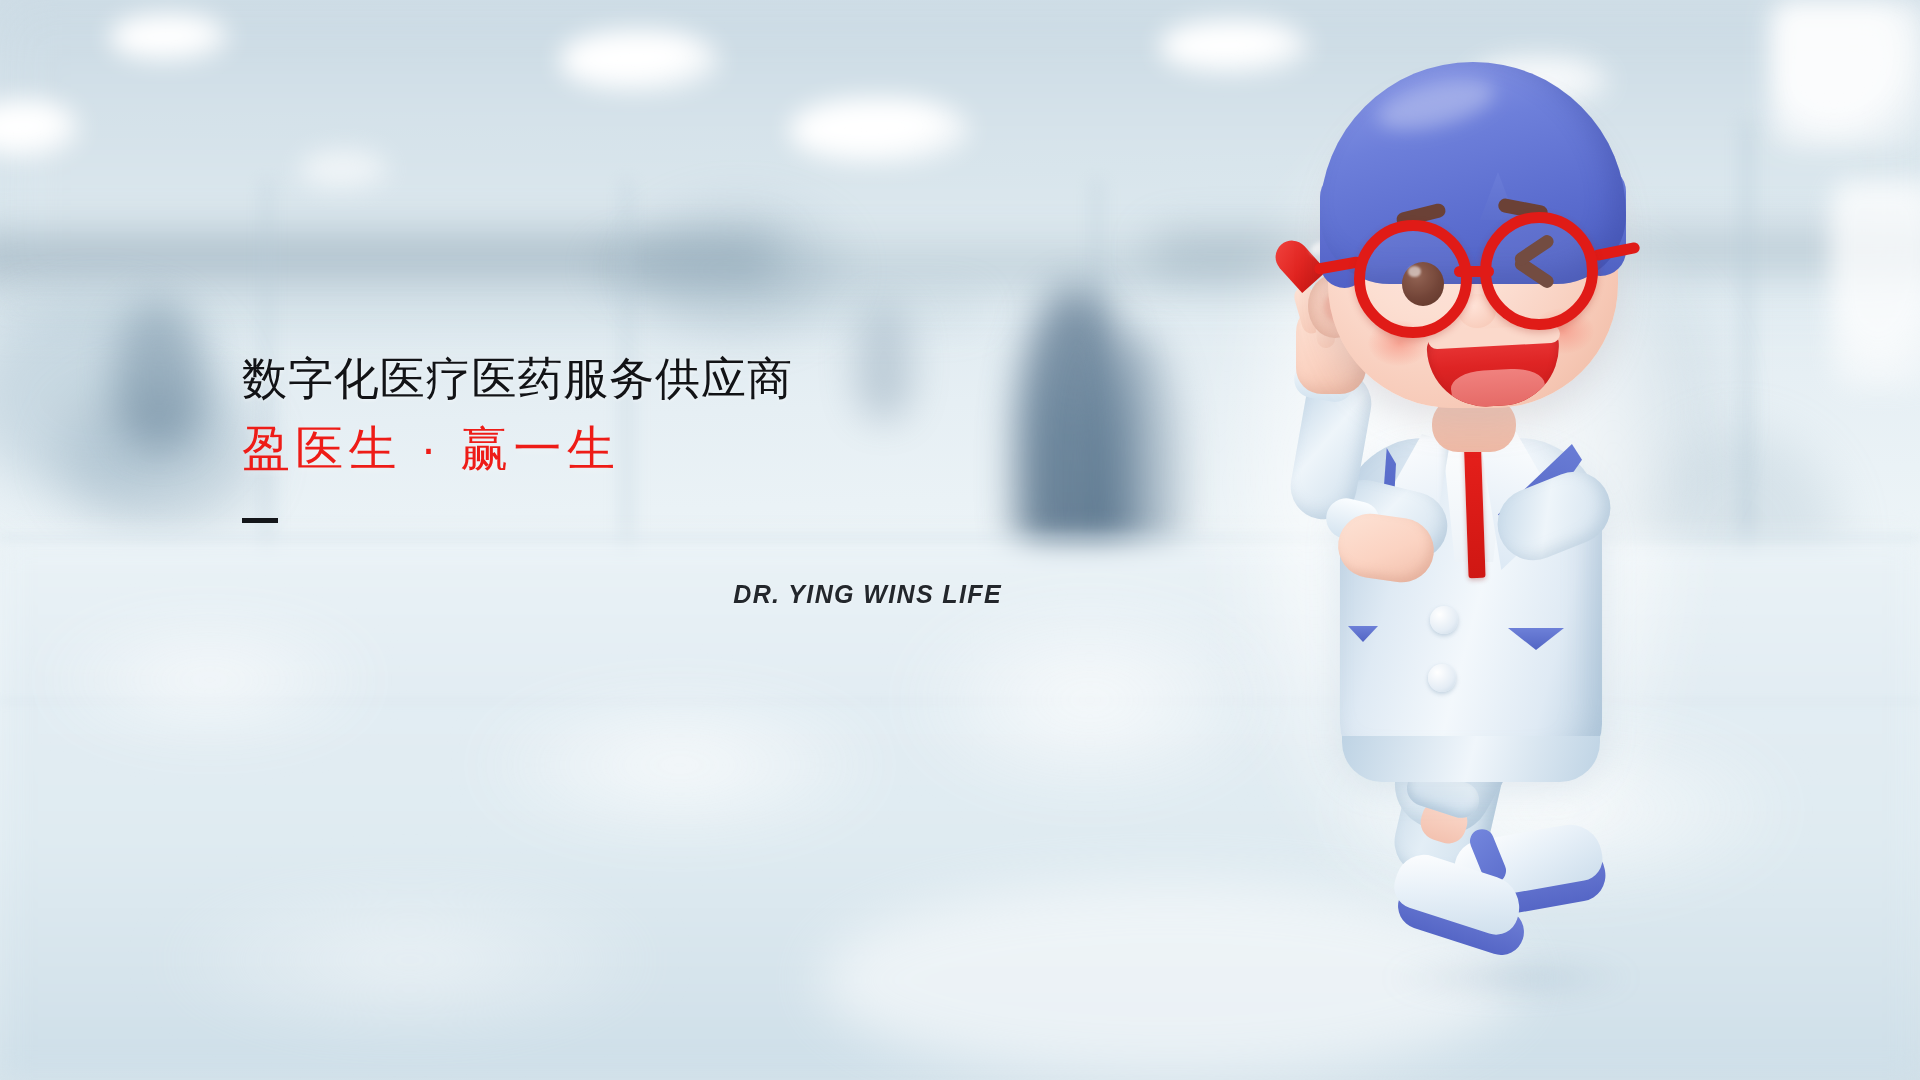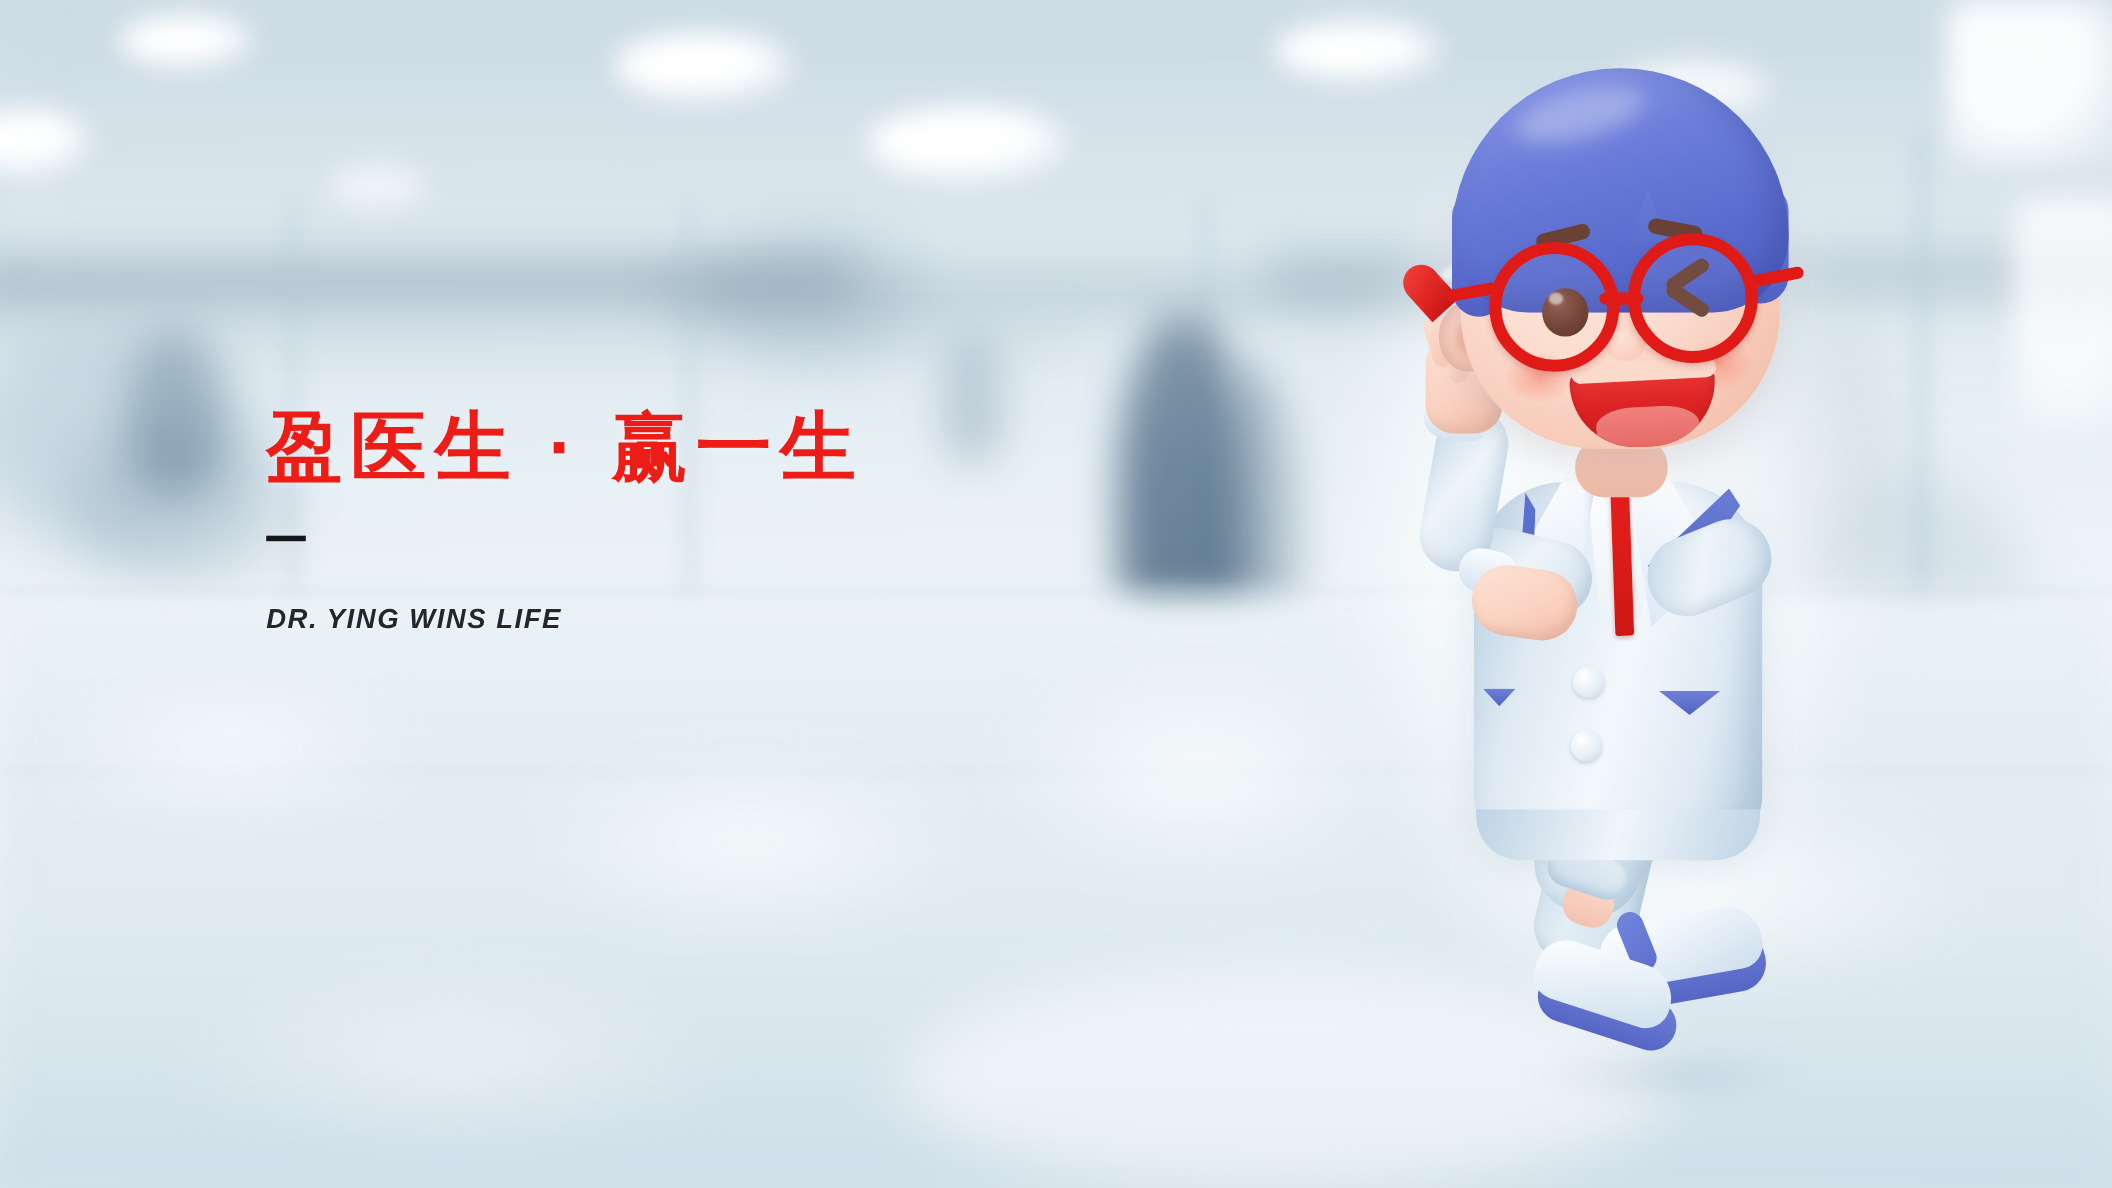--- a/index.html
+++ b/index.html
@@ -46,30 +46,31 @@
 
   
   .copy{position:absolute;left:242px;top:352px;width:760px;}
   .kicker{
     font-size:45px;line-height:1.2;color:#121316;letter-spacing:.02em;
     font-weight:400;white-space:nowrap;
     text-shadow:0 1px 4px rgba(255,255,255,.55);
   }
   .headline{
     margin-top:16px;
-    font-size:69px;line-height:1.12;color:#ee1c17;font-weight:700;
+    font-size:48px;line-height:1.12;color:#ee1c17;font-weight:400;
     letter-spacing:.11em;white-space:nowrap;
     text-shadow:0 2px 8px rgba(255,255,255,.38);
   }
   .rule{margin-top:42px;width:36px;height:5px;background:#14161a;}
   .sub{margin-top:52px;}
   .sub div{
     font-size:25px;line-height:1.52;color:#23272c;
     font-style:italic;font-weight:600;letter-spacing:.055em;white-space:nowrap;
     text-shadow:0 1px 3px rgba(255,255,255,.5);
+    text-align:right;
   }
 
   
   .mascot{position:absolute;left:1180px;top:50px;width:560px;height:990px;}
   .m-abs{position:absolute;}
 
   
   .m-glow{left:30px;top:60px;width:500px;height:820px;border-radius:50%;
     background:radial-gradient(ellipse at 50% 45%,rgba(255,255,255,.95) 0%,rgba(255,255,255,.55) 45%,rgba(255,255,255,0) 72%);
     filter:blur(26px);}
@@ -274,20 +275,21 @@
       <div class="refl" style="left:40px;top:620px;width:340px;height:120px;"></div>
       <div class="refl" style="left:470px;top:690px;width:420px;height:150px;"></div>
       <div class="refl" style="left:900px;top:600px;width:380px;height:200px;"></div>
       <div class="refl" style="left:1320px;top:720px;width:480px;height:180px;"></div>
       <div class="refl" style="left:150px;top:880px;width:520px;height:160px;opacity:.5;"></div>
       <div class="blotch" style="left:820px;top:880px;width:700px;height:200px;background:#ffffff;opacity:.55;"></div>
     </div>
   </div>
 
   <div class="copy">
+    <div class="kicker">数字化医疗医药服务供应商</div>
     <div class="headline">盈医生 · 赢一生</div>
     <div class="rule"></div>
     <div class="sub">
       <div>DR. YING WINS LIFE</div>
     </div>
   </div>
 
   <div class="mascot">
     <div class="m-abs m-glow"></div>
     <div class="m-shadow"></div>

